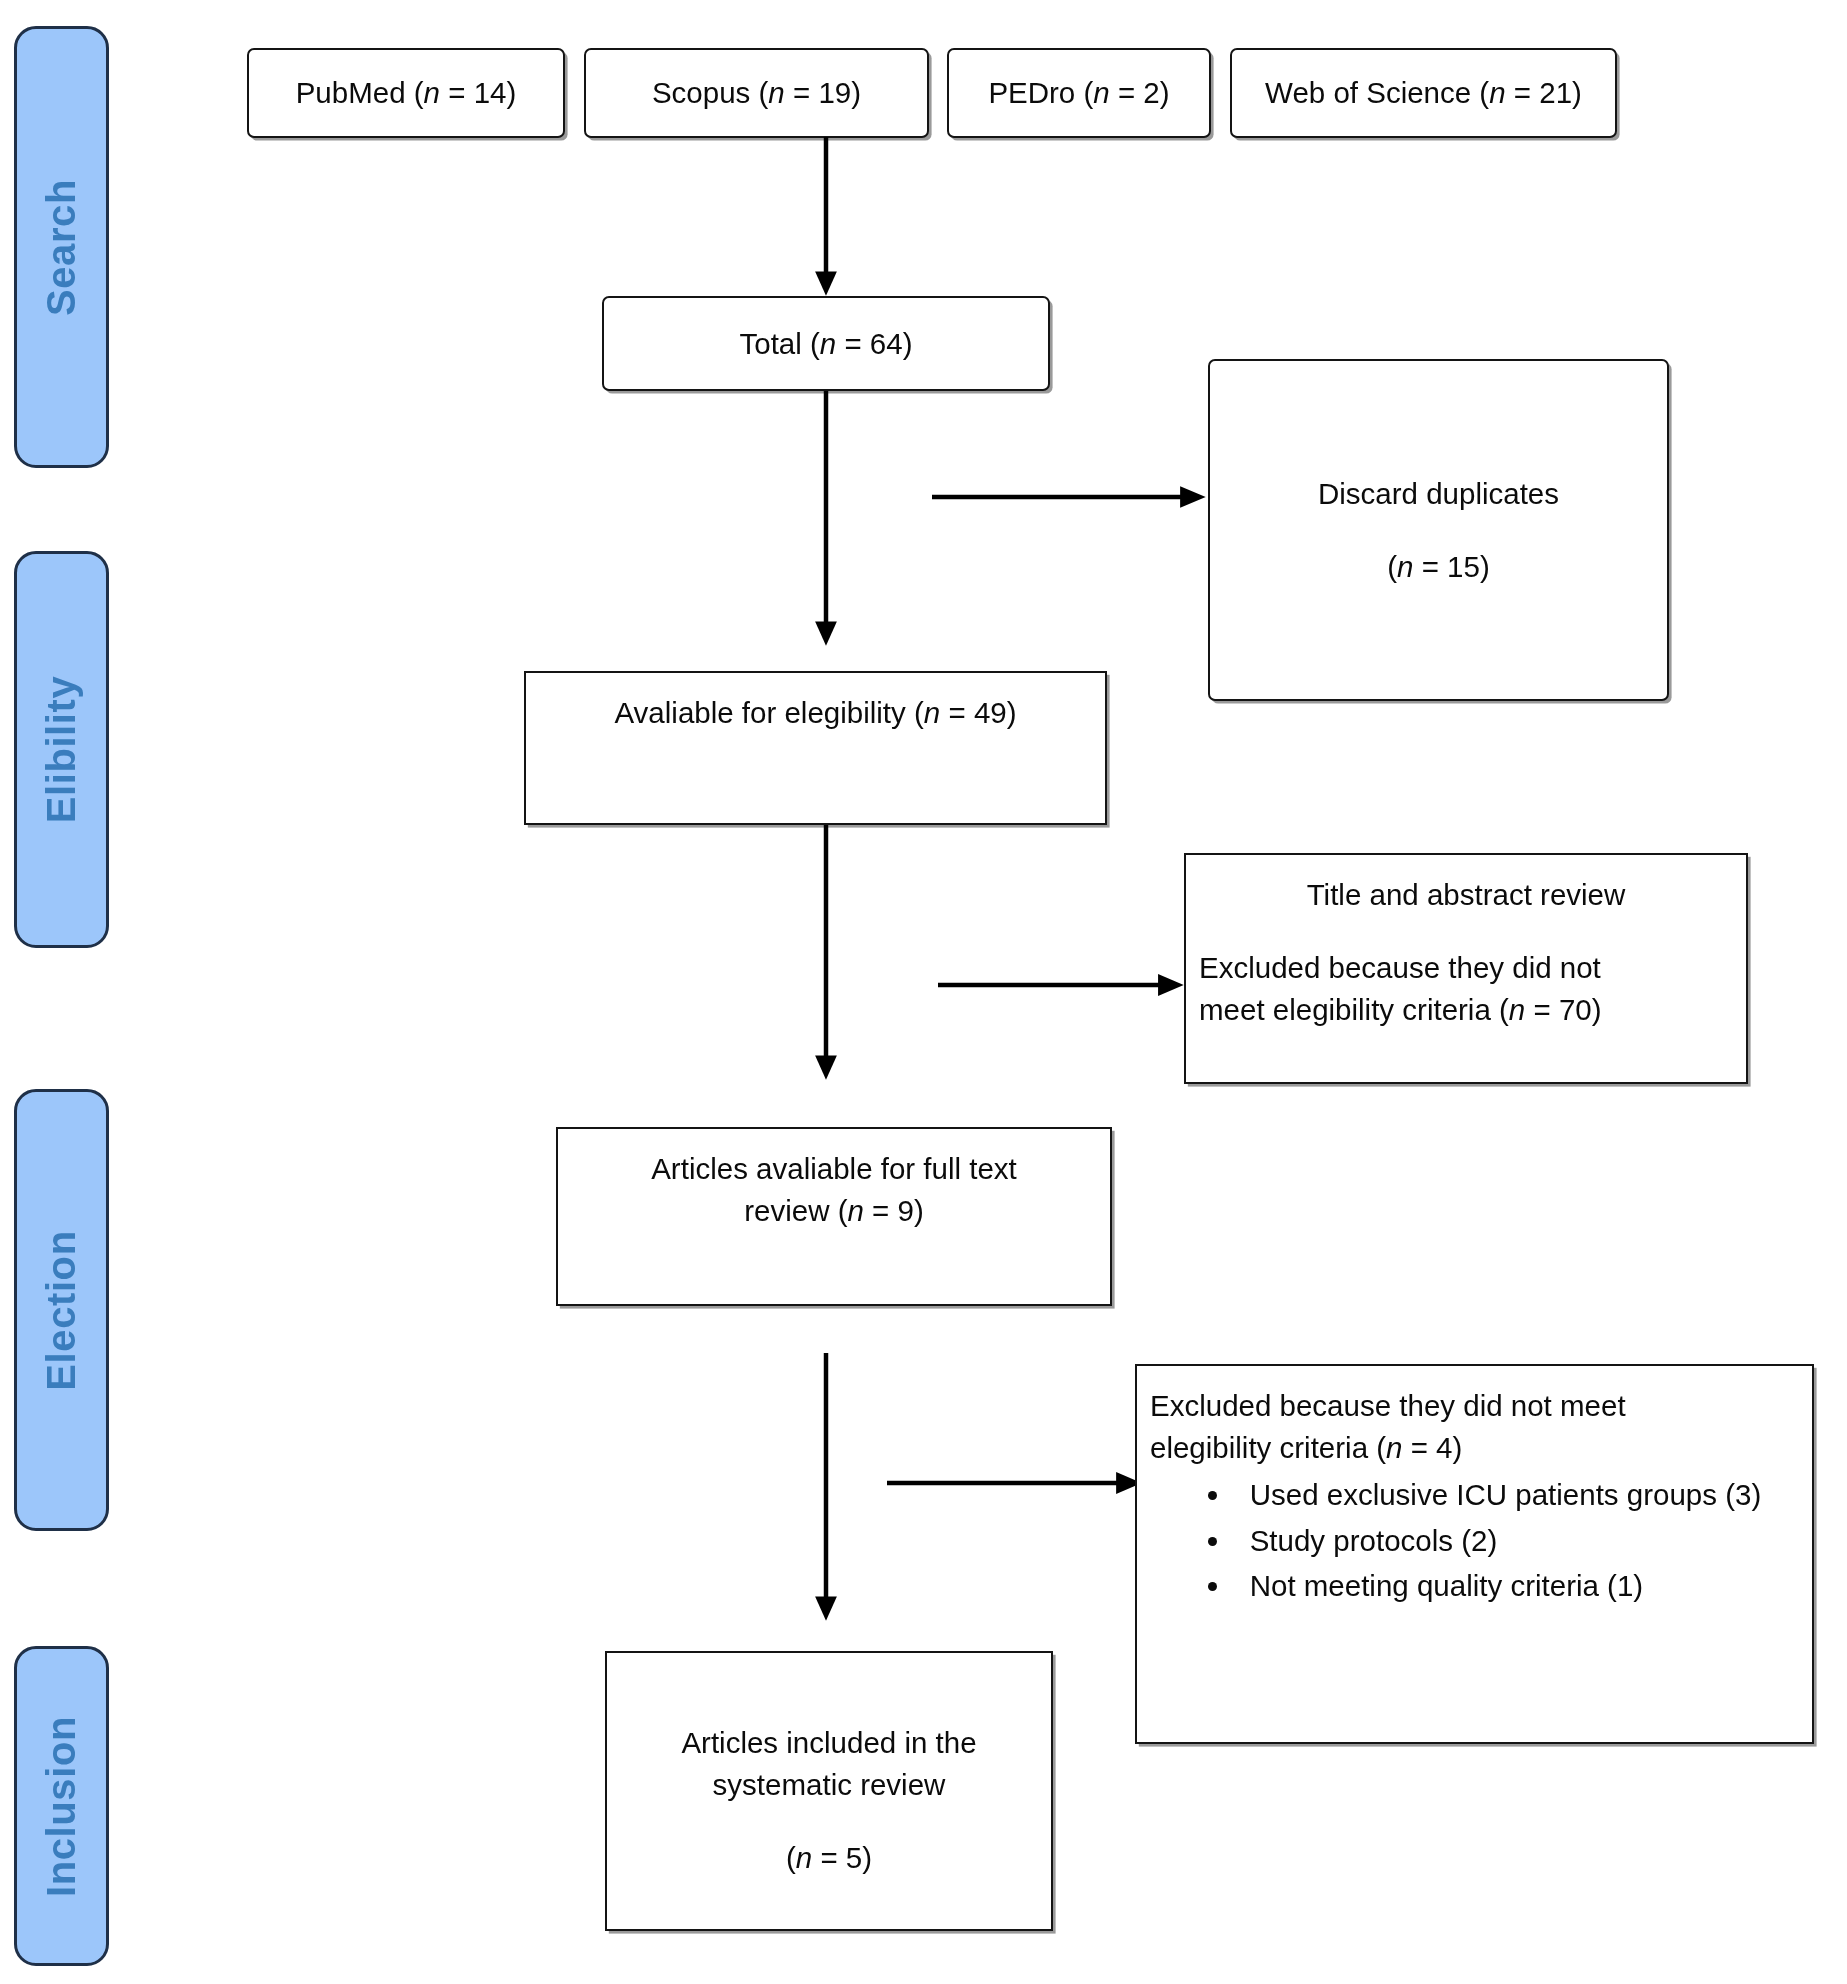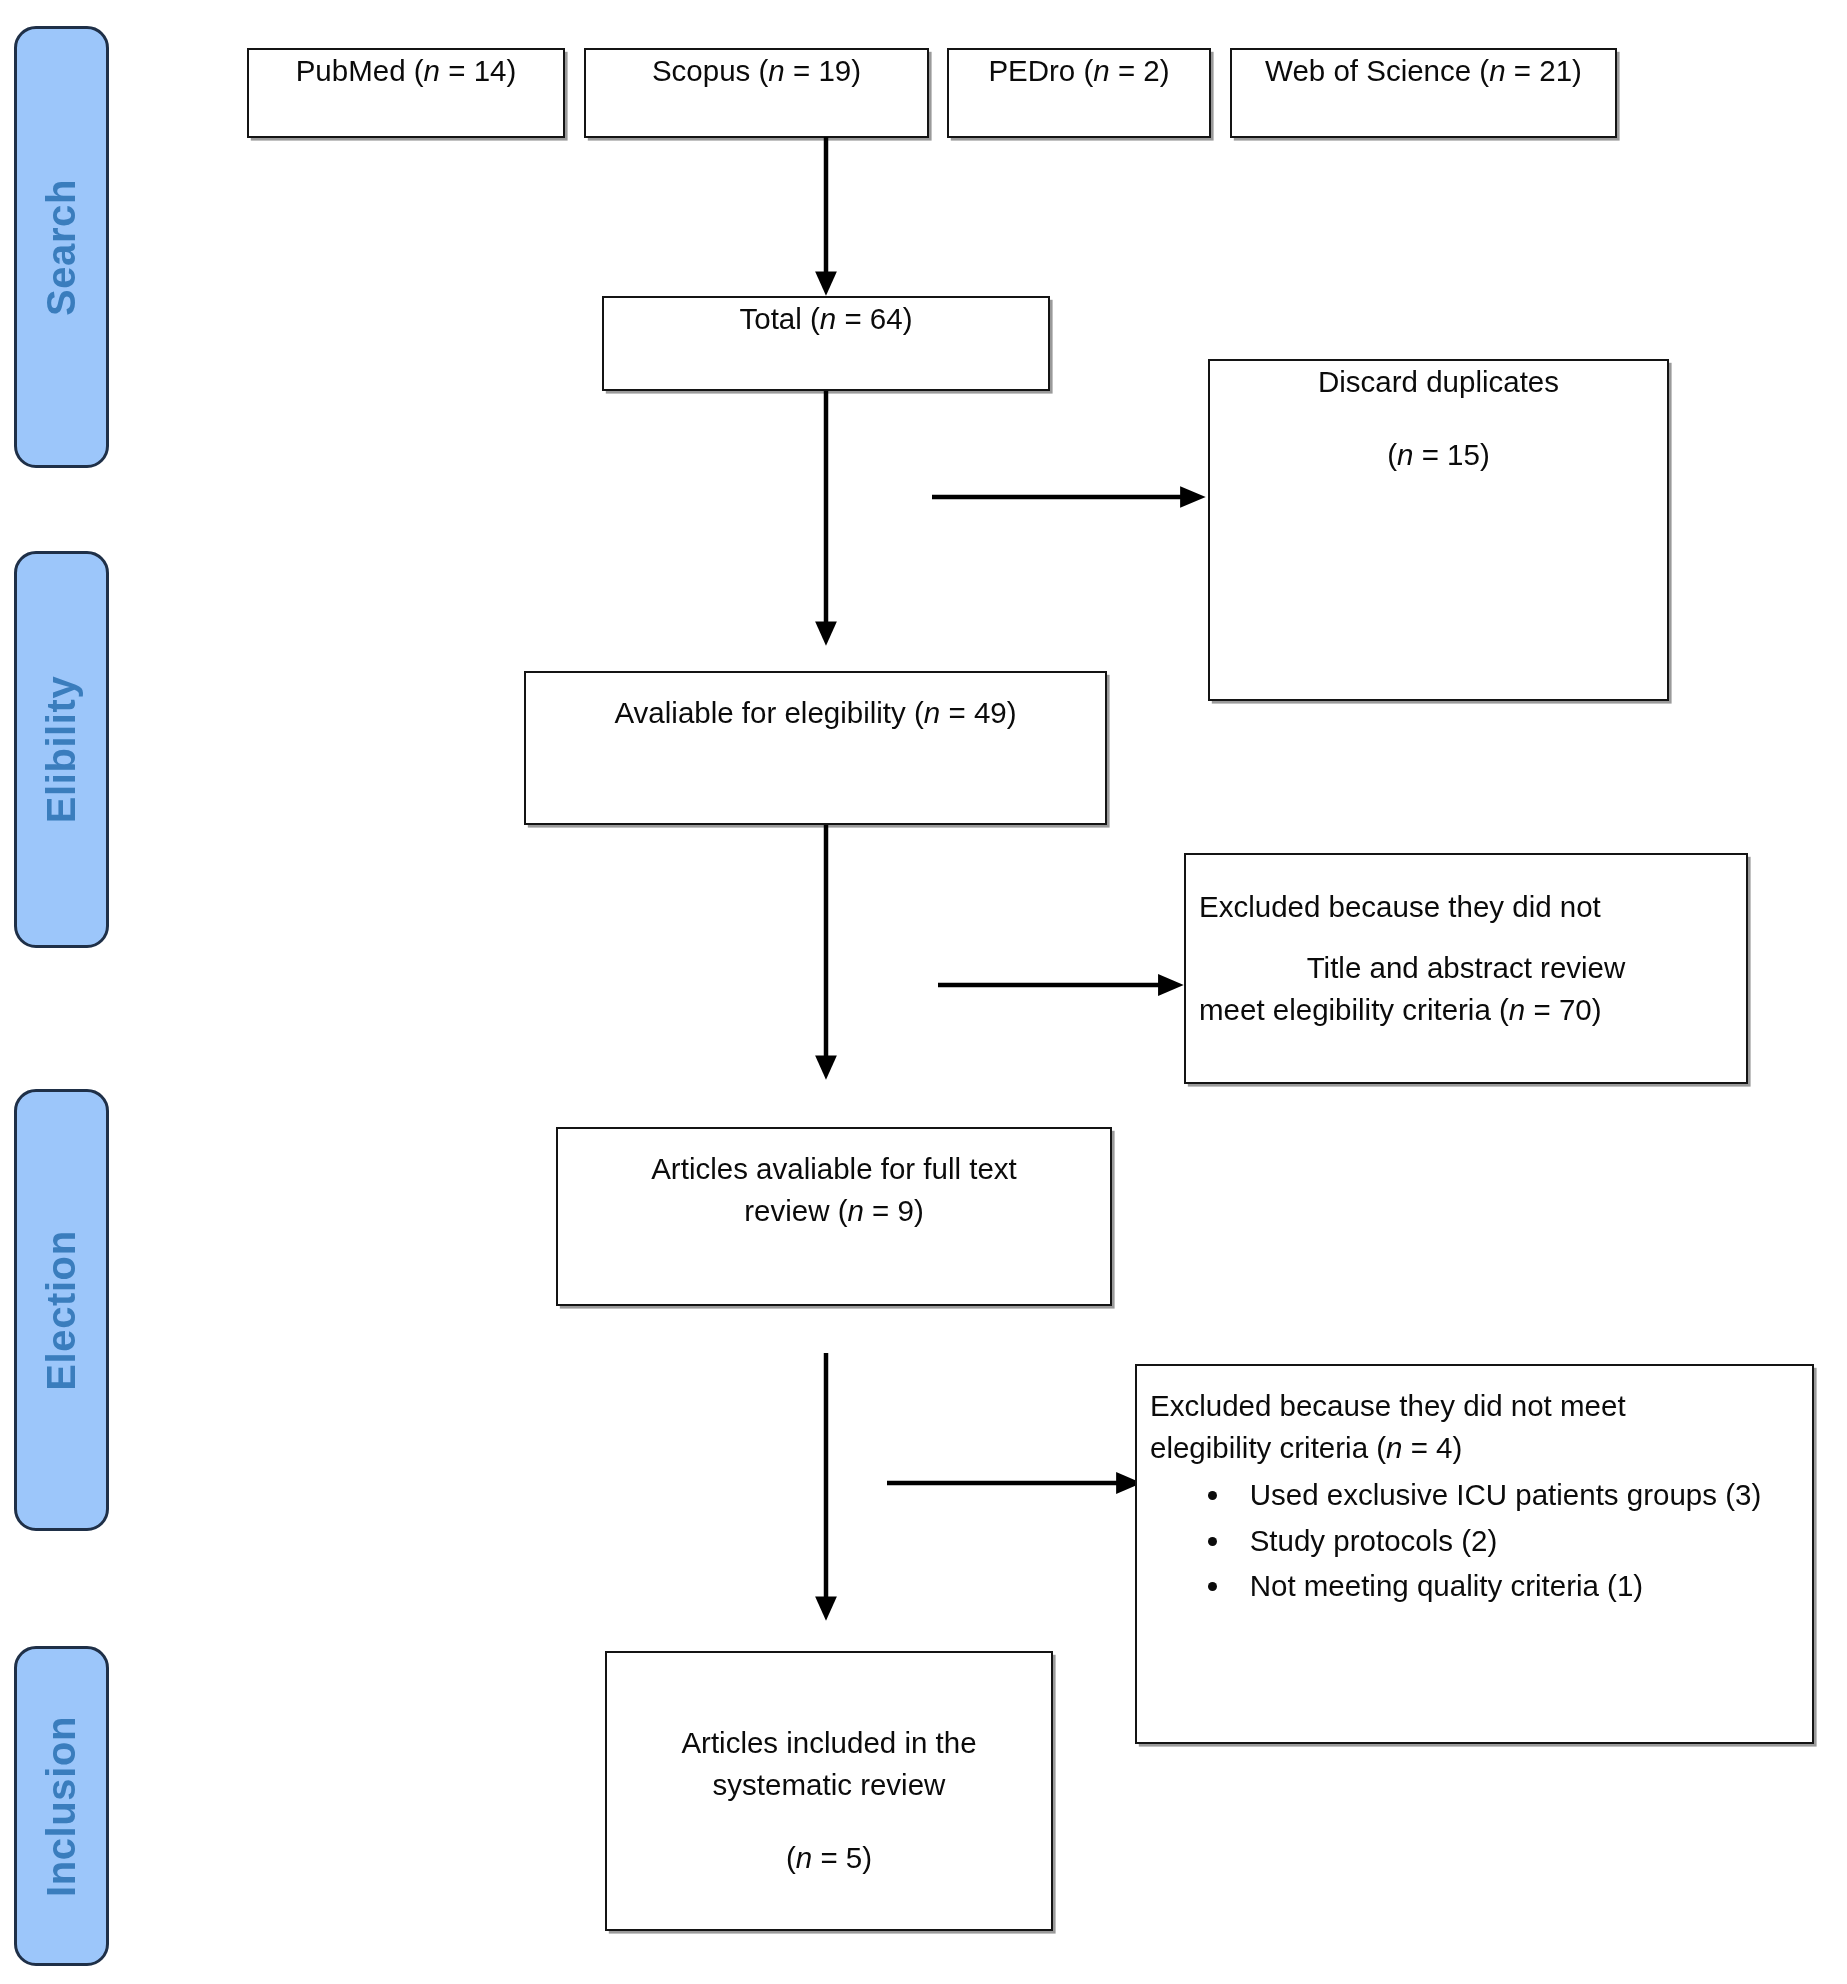--- a/index.html
+++ b/index.html
@@ -43,21 +43,21 @@
   .flow-box {
     position: absolute;
     box-sizing: border-box;
     background: #ffffff;
     border: 2.6px solid #141414;
     box-shadow: 3.2px 3.2px 0 -0.6px #9a9a9a;
     display: flex;
     flex-direction: column;
     justify-content: flex-start;
   }
-  .flow-box.vcenter { justify-content: flex-start; }
+  .flow-box.vcenter { justify-content: center; border-radius: 7px; }
 
   .box-line {
     font-size: 29.5px;
     line-height: 1.42;
     color: #0b0b0b;
     font-family: "Liberation Sans", sans-serif;
     padding: 0 13px;
   }
   .box-line.center { text-align: center; }
   .box-line.left   { text-align: left; }
@@ -185,22 +185,22 @@
   </div>
 
   <div class="arrow" style="left:938px; top:972px;">
     <svg width="247" height="26" viewBox="0 0 385 40">
       <line x1="0" y1="20" x2="351" y2="20" stroke="#000" stroke-width="7"></line>
       <polygon points="383,20 343,3 343,37" fill="#000"></polygon>
     </svg>
   </div>
 
   <div class="flow-box" style="left:1184px; top:853px; width:564px; height:231px;">
+    <div class="box-line center pad-top">Title and abstract review</div>
     <div class="box-line left gap">Excluded because they did not</div>
-    <div class="box-line center pad-top">Title and abstract review</div>
     <div class="box-line left">
       <span>meet elegibility criteria (</span><i class="ital">n</i><span> = 70)</span>
     </div>
   </div>
 
   <div class="flow-box" style="left:556px; top:1127px; width:556px; height:179px;">
     <div class="box-line center pad-top">Articles avaliable for full text</div>
     <div class="box-line center">
       <span>review (</span><i class="ital">n</i><span> = 9)</span>
     </div>

